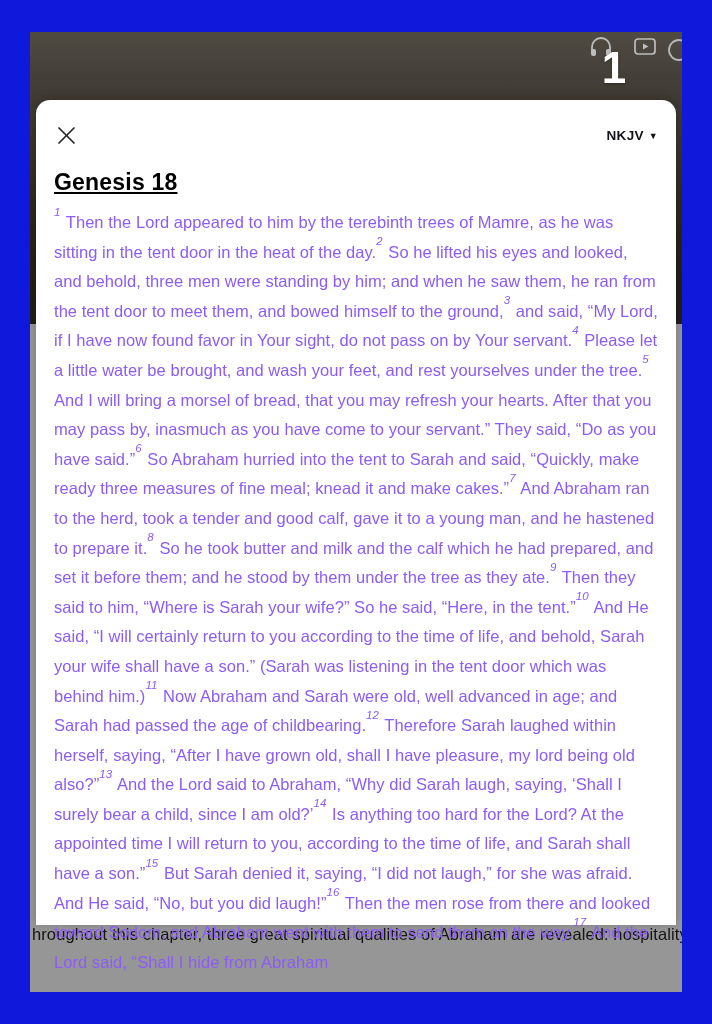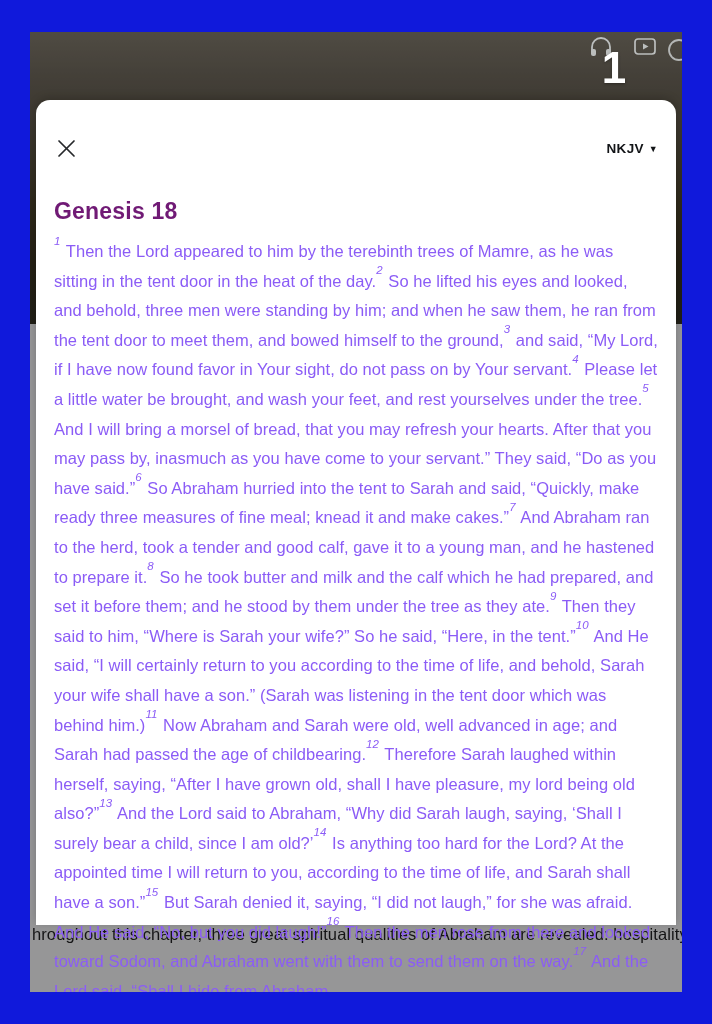--- a/index.html
+++ b/index.html
@@ -36,31 +36,31 @@
   .icon-btn{width:26px;height:26px;display:block;}
   .partial-circle{position:absolute;top:6px;right:-9px;z-index:5;opacity:.8;}
   .chapter-num{
     position:absolute;top:14px;left:556px;width:56px;z-index:5;
     text-align:center;color:#fff;font-size:44px;font-weight:700;line-height:1;
     text-shadow:0 1px 3px rgba(0,0,0,.35);
   }
   .modal{
     position:absolute;left:6px;right:6px;top:68px;height:825px;z-index:10;
     background:#ffffff;border-radius:14px 14px 0 0;
-    padding:17px 18px;box-sizing:border-box;
+    padding:4px 18px;box-sizing:border-box;
     box-shadow:0 -2px 10px rgba(0,0,0,.2);
   }
   .modal-header{display:flex;justify-content:space-between;align-items:center;padding-top:14px;height:34px;}
   .close-btn{background:none;border:none;padding:2px;cursor:pointer;line-height:0;}
   .translation{
     display:flex;align-items:center;gap:5px;cursor:pointer;
     font-size:13.5px;font-weight:700;color:#121417;letter-spacing:.3px;
   }
   .chevron{font-size:9px;color:#121417;transform:translateY(1px);}
-  .page-title{font-size:23px;font-weight:700;color:#701a75;margin-top:33px;letter-spacing:.2px;}
+  .page-title{font-size:23px;font-weight:700;color:#000000;margin-top:17px;letter-spacing:.2px;text-decoration:underline;}
   .passage{
     margin-top:12px;font-size:16.5px;line-height:29.6px;color:#8b5cf6;letter-spacing:.05px;
     text-align:left;
   }
   .passage sup.vn{
     font-style:italic;font-size:11.5px;line-height:0;position:relative;top:-6px;margin-right:1px;
   }
 </style>
 </head>
 <body>

